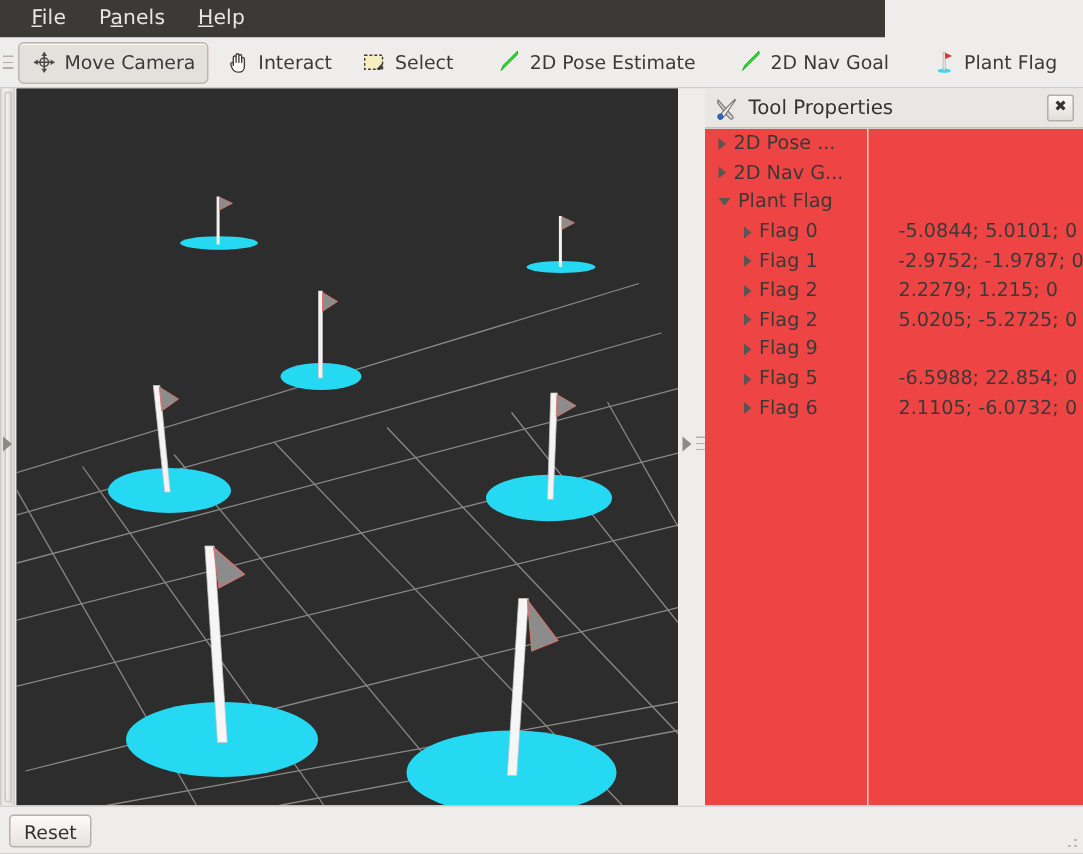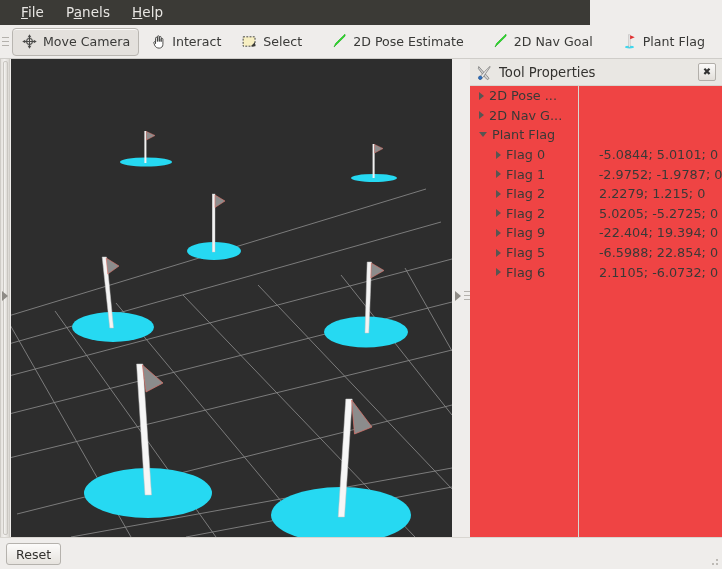--- a/index.html
+++ b/index.html
@@ -503,21 +503,20 @@
             <span>Flag 2</span>
           </div>
           <div class="val">5.0205; -5.2725; 0</div>
         </div>
 
         <div class="trow">
           <div class="name ind1">
             <span class="twist closed"></span>
             <span>Flag 9</span>
           </div>
-          <div class="val">-22.404; 19.394; 0</div>
         </div>
 
         <div class="trow">
           <div class="name ind1">
             <span class="twist closed"></span>
             <span>Flag 5</span>
           </div>
           <div class="val">-6.5988; 22.854; 0</div>
         </div>
 

